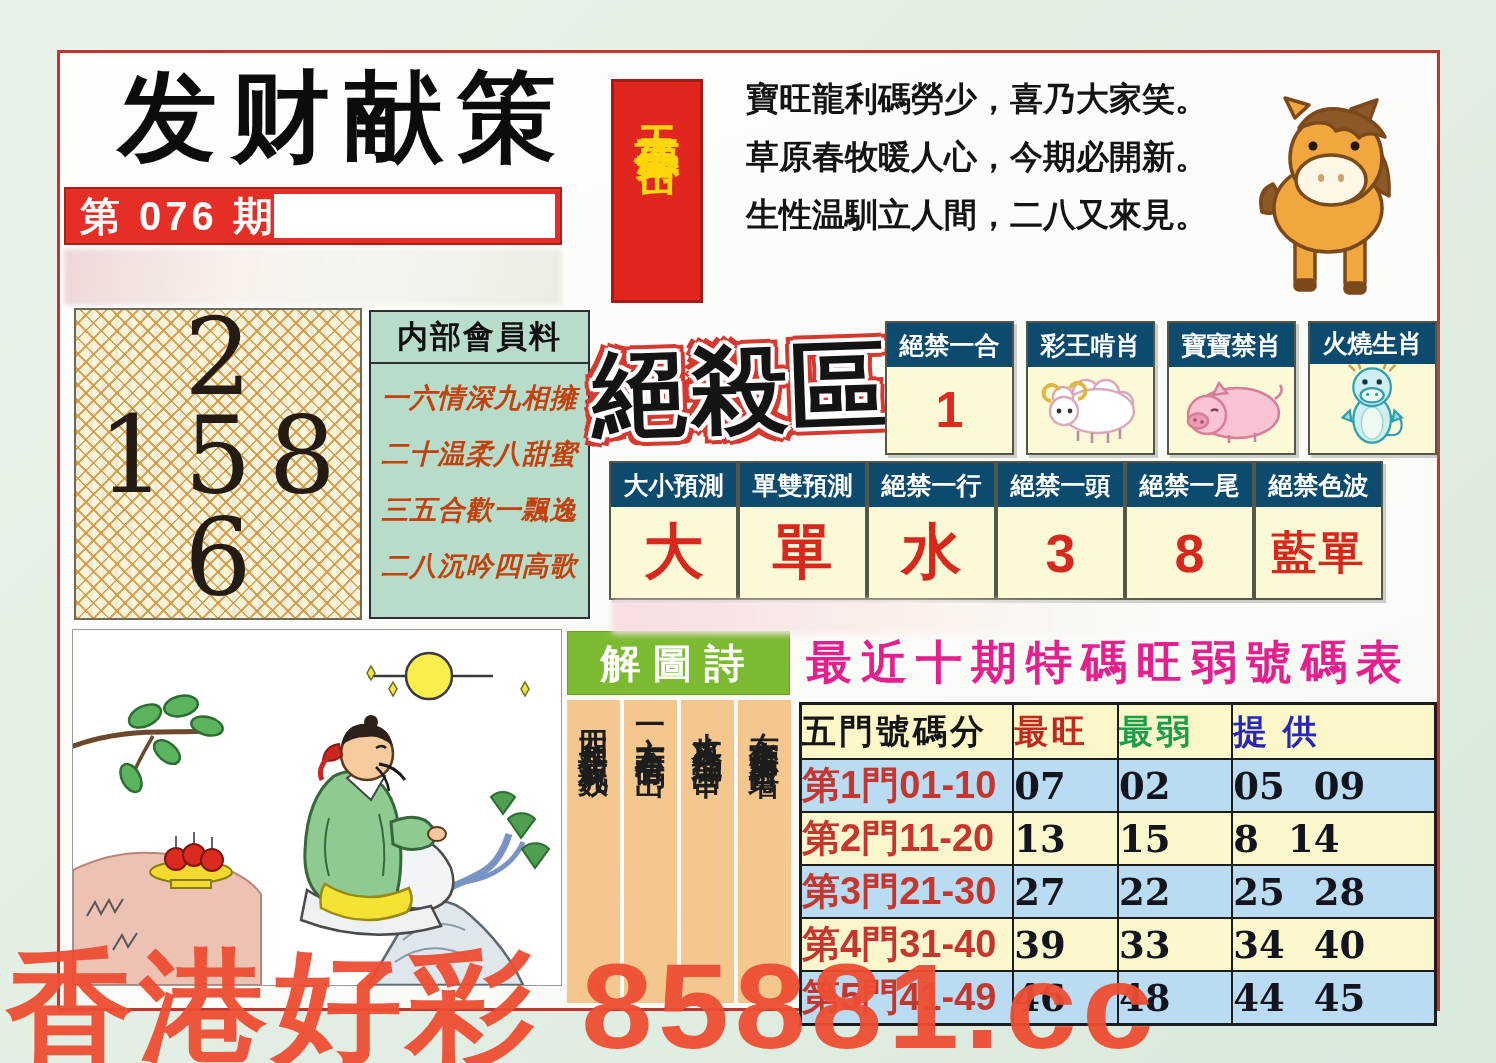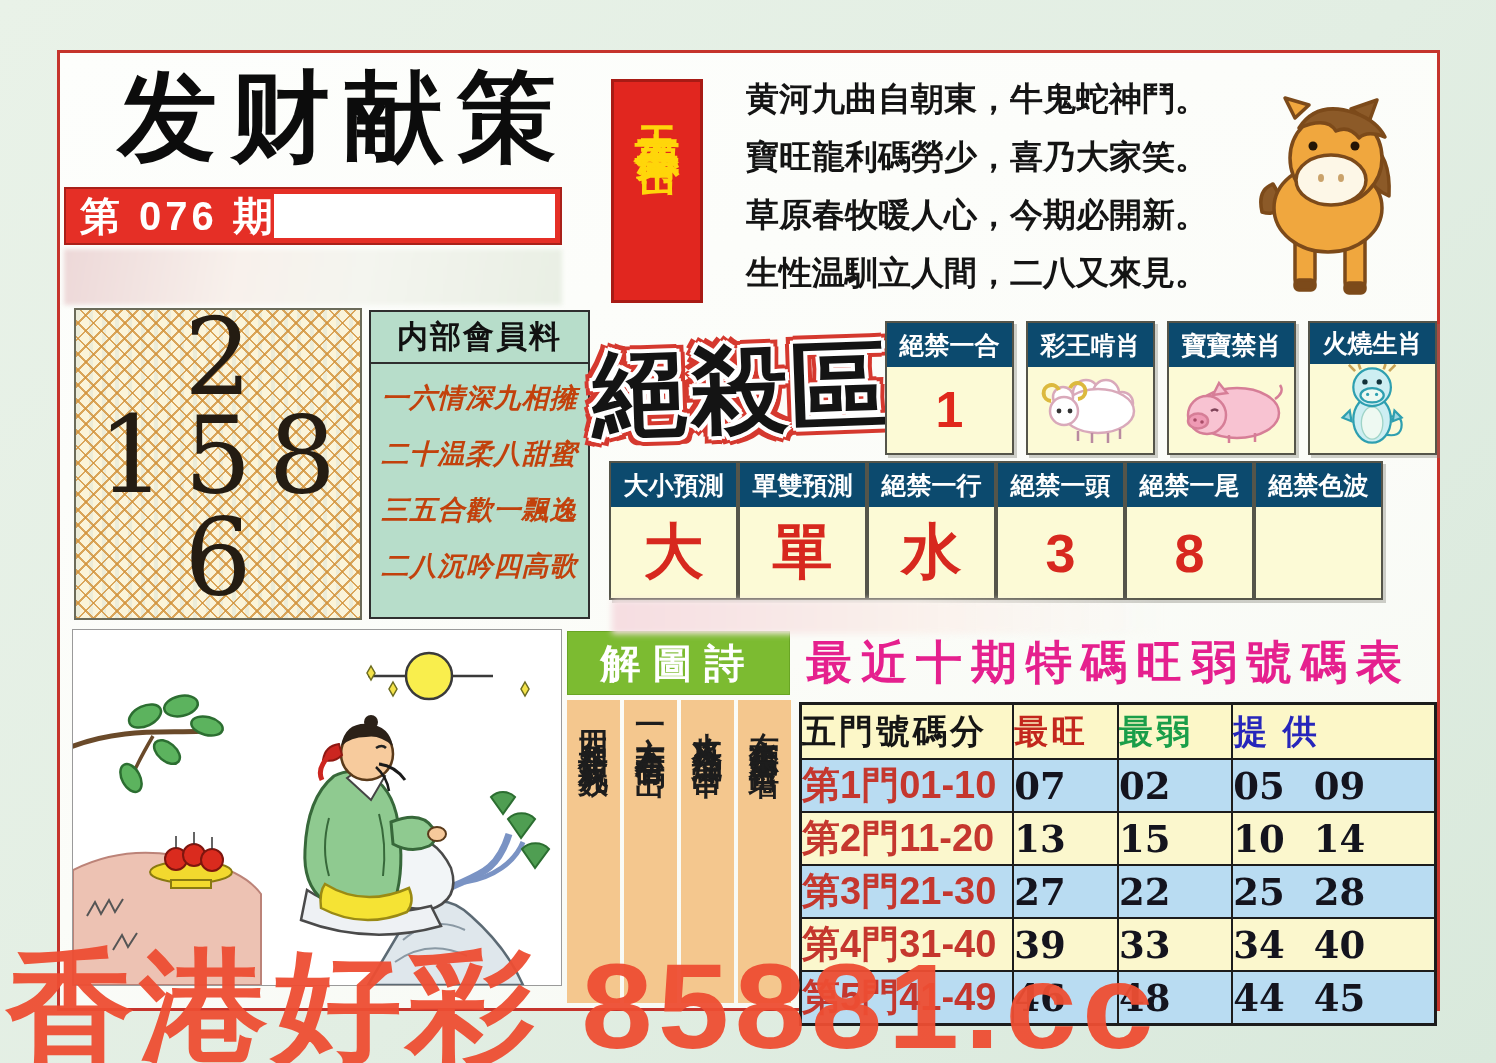--- a/index.html
+++ b/index.html
@@ -105,21 +105,20 @@
     <span class="issue-label">第 076 期</span>
     <span class="issue-blank"></span>
   </div>
   <div class="blur-strip"></div>
 
   <div class="tianshu">
     <span>天書傳密</span>
   </div>
 
   <div class="poem">
-    <div>黄河九曲自朝東，牛鬼蛇神鬥。</div>
     <div>寶旺龍利碼勞少，喜乃大家笑。</div>
     <div>草原春牧暖人心，今期必開新。</div>
     <div>生性温馴立人間，二八又來見。</div>
   </div>
 
   <div class="horse-wrap">
     <svg width="170" height="215" viewBox="0 0 170 215">
       <g stroke="#7c4a1a" stroke-width="3.5" stroke-linejoin="round" stroke-linecap="round">
         <path d="M30 98 q-16 6 -11 28 q15 5 22 -9 z" fill="#8c5a28"></path>
         <rect x="52" y="140" width="20" height="62" rx="9" fill="#f0a73e"></rect>
@@ -263,20 +262,23 @@
         </div>
     </div>
     <div class="mini-box">
       <div class="mini-head">絕禁一尾</div>
       <div class="mini-body">
           <span class="val-num">8</span>
         </div>
     </div>
     <div class="mini-box">
       <div class="mini-head">絕禁色波</div>
+      <div class="mini-body">
+          <span class="val-two">藍單</span>
+        </div>
     </div>
   </div>
 
   <div class="picture-box">
     <svg width="488" height="355" viewBox="0 0 488 355">
       <path d="M295 46 H 420" stroke="#3a3a3a" stroke-width="2.5"></path>
       <circle cx="356" cy="46" r="23" fill="#f9ee4d" stroke="#3a3a3a" stroke-width="2.5"></circle>
       <g fill="#f3e24a" stroke="#6b6b20" stroke-width="1.5">
         <path d="M298 36 l4 7 l-4 7 l-4 -7 z"></path>
         <path d="M320 52 l4 7 l-4 7 l-4 -7 z"></path>
@@ -357,21 +359,21 @@
     <tr class="row-blue">
       <td class="cell-gate">第1門01-10</td>
       <td class="cell-num">07</td>
       <td class="cell-num">02</td>
       <td class="cell-num">05 09</td>
     </tr>
     <tr class="row-yellow">
       <td class="cell-gate">第2門11-20</td>
       <td class="cell-num">13</td>
       <td class="cell-num">15</td>
-      <td class="cell-num">10 14</td>
+      <td class="cell-num">8 14</td>
     </tr>
     <tr class="row-blue">
       <td class="cell-gate">第3門21-30</td>
       <td class="cell-num">27</td>
       <td class="cell-num">22</td>
       <td class="cell-num">25 28</td>
     </tr>
     <tr class="row-yellow">
       <td class="cell-gate">第4門31-40</td>
       <td class="cell-num">39</td>

